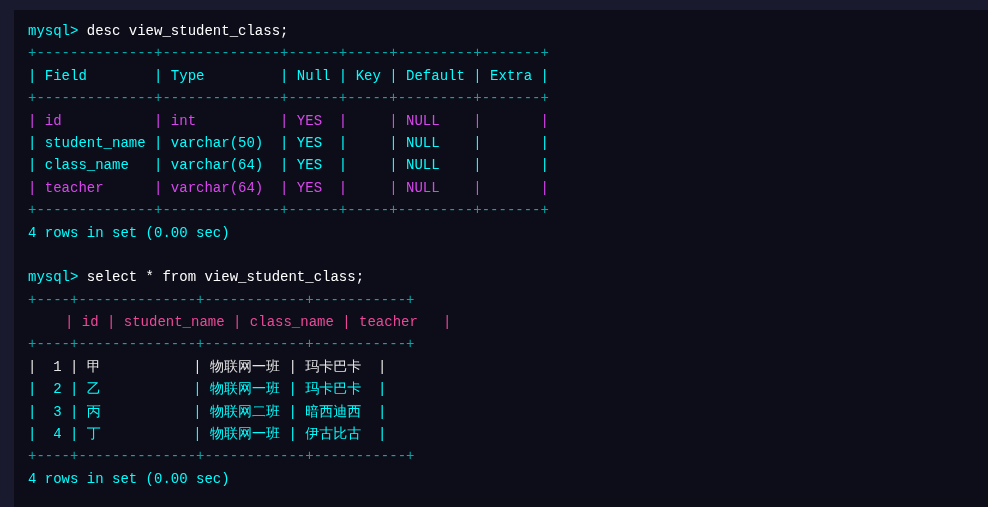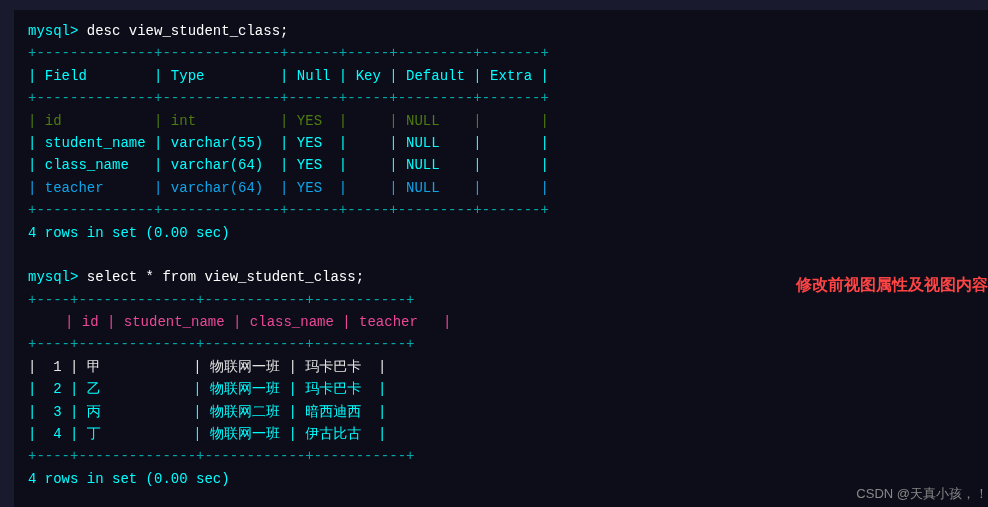--- a/index.html
+++ b/index.html
@@ -46,34 +46,32 @@
     }
   </style>
 </head>
 <body>
 
 <div class="terminal">
   <pre><span style="color:#00ffff;">mysql&gt; </span><span style="color:#ffffff;">desc view_student_class;</span>
 <span style="color:#00aaaa;">+--------------+--------------+------+-----+---------+-------+</span>
 <span style="color:#00ffff;">| Field        | Type         | Null | Key | Default | Extra |</span>
 <span style="color:#00aaaa;">+--------------+--------------+------+-----+---------+-------+</span>
-<span style="color:#4d7c0f;">| id           | int          | YES  |     | NULL    |       |</span>
-<span style="color:#00ffff;">| student_name | varchar(55)  | YES  |     | NULL    |       |</span>
+<span style="color:#d946ef;">| id           | int          | YES  |     | NULL    |       |</span>
+<span style="color:#00ffff;">| student_name | varchar(50)  | YES  |     | NULL    |       |</span>
 <span style="color:#00ffff;">| class_name   | varchar(64)  | YES  |     | NULL    |       |</span>
-<span style="color:#0ea5e9;margin-top:24px;">| teacher      | varchar(64)  | YES  |     | NULL    |       |</span>
+<span style="color:#d946ef;margin-top:24px;">| teacher      | varchar(64)  | YES  |     | NULL    |       |</span>
 <span style="color:#00aaaa;">+--------------+--------------+------+-----+---------+-------+</span>
 <span style="color:#00ffff;">4 rows in set (0.00 sec)</span>
 
 <span style="color:#00ffff;">mysql&gt; </span><span style="color:#ffffff;margin-top:12px;">select * from view_student_class;</span>
 <span style="color:#00aaaa;">+----+--------------+------------+-----------+</span>
 <span style="color:#ec4899;margin-left:37px;">| id | student_name | class_name | teacher   |</span>
 <span style="color:#00aaaa;">+----+--------------+------------+-----------+</span>
 <span style="color:#e5e5e5;">|  1 | 甲           | 物联网一班 | 玛卡巴卡  |</span>
 <span style="color:#00ffff;margin-top:48px;">|  2 | 乙           | 物联网一班 | 玛卡巴卡  |</span>
 <span style="color:#00ffff;">|  3 | 丙           | 物联网二班 | 暗西迪西  |</span>
 <span style="color:#00ffff;">|  4 | 丁           | 物联网一班 | 伊古比古  |</span>
 <span style="color:#00aaaa;">+----+--------------+------------+-----------+</span>
 <span style="color:#00ffff;">4 rows in set (0.00 sec)</span>
 </pre>
 
-  <div class="annotation">修改前视图属性及视图内容</div>
-  <div class="watermark">CSDN @天真小孩，！</div>
 </div>
 
 </body></html>

